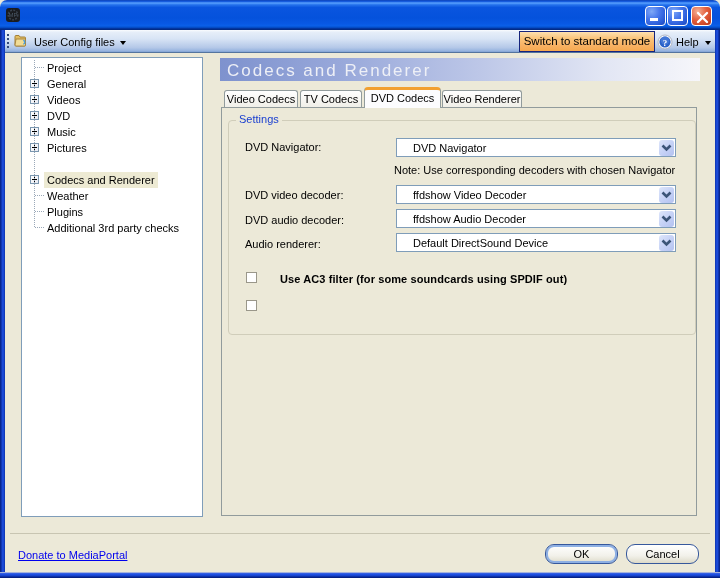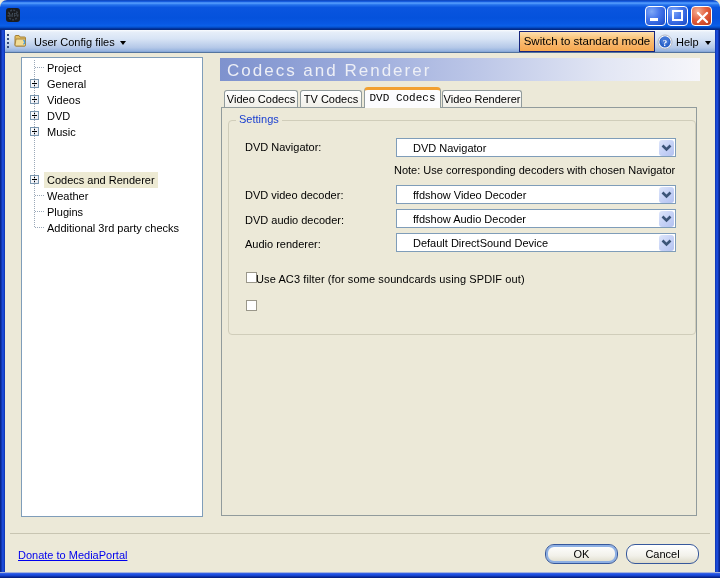--- a/index.html
+++ b/index.html
@@ -46,34 +46,34 @@
 .plus::after { content:""; position:absolute; left:3px; top:1px; width:1px; height:5px; background:#000; }
 .vline { position:absolute; left:12px; width:1px; background-image:linear-gradient(to bottom,#9aa8b8 1px,transparent 1px); background-size:1px 2px; }
 .hstub { position:absolute; left:13px; width:10px; height:1px; background-image:linear-gradient(to right,#9aa8b8 1px,transparent 1px); background-size:2px 1px; }
 
 #header { position:absolute; left:220px; top:58px; width:480px; height:23px;
   background:linear-gradient(to right,#7E92CE 0%, #98A8DA 25%, #BEC8E8 55%, #E2E6F4 80%, #F6F6FA 100%); }
 #header span { position:absolute; left:7px; top:3px; font-size:17px; color:#EDEFF6; letter-spacing:2px; }
 .tab { position:absolute; top:90px; height:17px; background:linear-gradient(to bottom,#FFFFFF,#F0EFE8); border:1px solid #919B9C; border-bottom:none; border-radius:3px 3px 0 0; font-size:11px; text-align:center; line-height:17px; color:#000; }
 #tab1 { left:224px; width:74px; }
 #tab2 { left:300px; width:62px; }
-#tab3 { left:364px; top:87px; height:21px; width:77px; background:#FCFCFE; z-index:5; border-radius:4px 4px 0 0; line-height:16px; border-top:3px solid #F2A030;font-family:Liberation Mono, monospace; }
+#tab3 { left:364px; top:87px; height:21px; width:77px; background:#FCFCFE; z-index:5; border-radius:4px 4px 0 0; line-height:16px; border-top:3px solid #F2A030; }
 #tab4 { left:442px; width:80px; }
 #tabpanel { position:absolute; left:221px; top:107px; width:476px; height:409px; background:#ECE9D8; border:1px solid #919B9C; }
 
 #groupbox { position:absolute; left:228px; top:120px; width:468px; height:215px; border:1px solid #D0CDBA; border-radius:4px; }
 #gbtitle { position:absolute; left:236px; top:113px; padding:0 3px; background:#ECE9D8; color:#1A3FD0; font-size:11px; z-index:2;}
 .flabel { position:absolute; left:245px; font-size:11px; color:#000; }
 .combo { position:absolute; left:396px; width:280px; height:19px; background:#fff; border:1px solid #7F9DB9; font-size:11px; }
 .combo span { position:absolute; left:4px; top:3px;margin-left:12px; }
 .cbtn { position:absolute; right:1px; top:1px; width:15px; height:16px; border-radius:3px; background:linear-gradient(135deg,#DEE6FA 0%,#C6D2F6 50%,#B4C2F0 100%); }
 .cbtn svg { position:absolute; left:1px; top:4px; }
 #note { position:absolute; left:394px; top:164px; font-size:11px; color:#000; }
 .chk { position:absolute; left:246px; width:11px; height:11px; background:#fff; border:1px solid #9A978A; }
-.chklabel { position:absolute; left:256px; font-size:11px; letter-spacing:0.1px; color:#000; }
+.chklabel { position:absolute; left:280px; font-size:11px; letter-spacing:0.1px; color:#000;font-weight:bold; }
 
 #sep { position:absolute; left:10px; top:533px; width:700px; height:1px; background:#C8C5B2; }
 #donate { position:absolute; left:18px; top:549px; font-size:11px; color:#0000EE; text-decoration:underline; }
 .btn { position:absolute; top:544px; height:20px; width:73px; background:linear-gradient(to bottom,#FFFFFF,#F2F1EA 60%,#DDDAC8); border:1px solid #36589C; border-radius:9px; font-size:11px; text-align:center; line-height:18px; color:#000; }
 #ok { left:545px; box-shadow: inset 0 0 0 2px #8EB0E4; }
 #cancel { left:626px; }
 </style>
 </head>
 <body>
 <div id="win">
@@ -132,20 +132,24 @@
         <div class="tlabel">Videos</div>
       </div>
       <div class="trow" style="top:49.5px">
         <div class="plus"></div>
         <div class="tlabel">DVD</div>
       </div>
       <div class="trow" style="top:65.5px">
         <div class="plus"></div>
         <div class="tlabel">Music</div>
       </div>
+      <div class="trow" style="top:81.5px">
+        <div class="plus"></div>
+        <div class="tlabel">Pictures</div>
+      </div>
       <div class="trow" style="top:113.5px">
         <div class="plus"></div>
         <div class="tlabel sel">Codecs and Renderer</div>
       </div>
       <div class="trow" style="top:129.5px">
         <div class="hstub" style="top:7px"></div>
         <div class="tlabel">Weather</div>
       </div>
       <div class="trow" style="top:145.5px">
         <div class="hstub" style="top:7px"></div>

